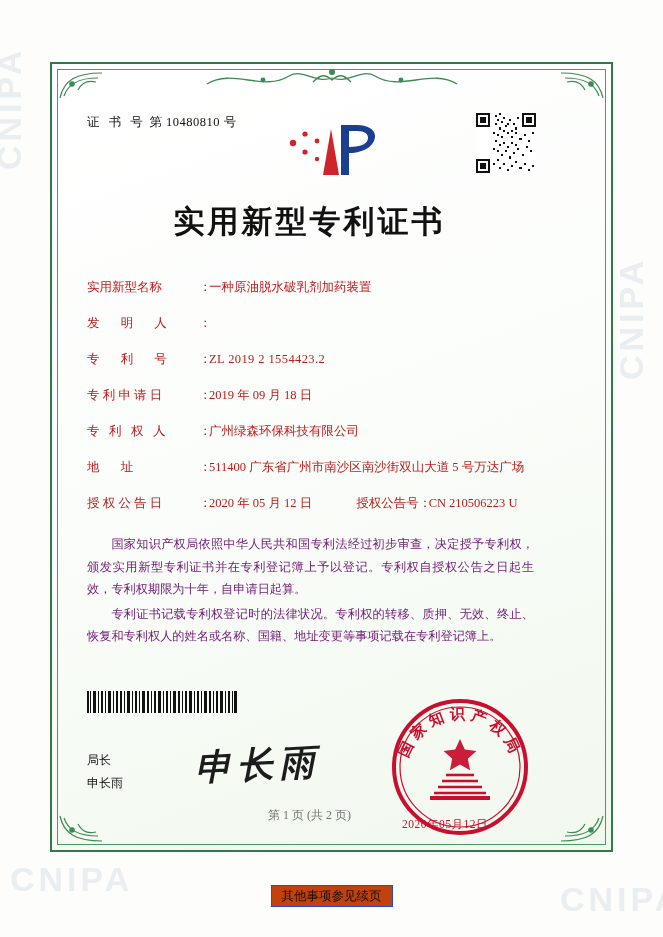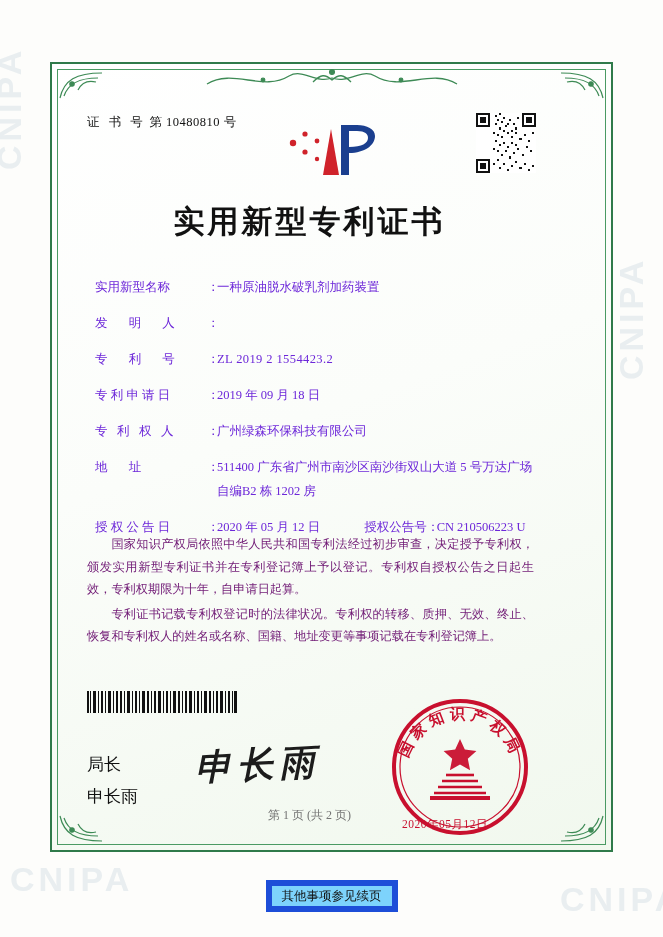--- a/index.html
+++ b/index.html
@@ -115,22 +115,21 @@
     color: #111;
     font-family: "DejaVu Serif", serif;
   }
 
   .fields {
     position: absolute;
     left: 30px; top: 208px;
     right: 28px;
     font-size: 12.5px;
     line-height: 1.6;
-    color: #6d28d9;
-    margin-left: 8px;
+    color: #b91c1c;
   }
   .row {
     display: flex;
     align-items: baseline;
     margin-bottom: 16px;
   }
   .row .label {
     width: 112px;
     flex: none;
     white-space: nowrap;
@@ -162,21 +161,21 @@
 
   .barcode {
     position: absolute;
     left: 30px; top: 622px;
     width: 150px; height: 22px;
   }
 
   .signature-block {
     position: absolute;
     left: 30px; top: 680px;
-    font-size: 17px;
+    font-size: 12px;
     line-height: 1.9;
     color: #111;
   }
   .sig-hand {
     position: absolute;
     left: 138px; top: 672px;
     font-family: "DejaVu Serif", serif;
     font-size: 36px;
     font-style: italic;
     font-weight: bold;
@@ -212,23 +211,23 @@
   .footer-note {
     position: absolute;
     left: 0; right: 0;
     top: 888px;
     text-align: center;
     font-size: 12.5px;
     color: #111;
     z-index: 5;
   }
   .footer-note span {
-    border: 6px solid #1d4ed8;
+    border: 1px solid #1d4ed8;
     padding: 3px 10px;
-    background: #7dd3fc;
+    background: #c2410c;
   }
 </style>
 </head>
 <body>
 
 <div class="page">
 
   <div class="watermark wm1">CNIPA</div>
   <div class="watermark wm2">CNIPA</div>
   <div class="watermark wm3">CNIPA</div>
@@ -406,21 +405,20 @@
         <span class="label sp3">专 利 权 人</span>
         <span class="colon">：</span>
         <span class="value">广州绿森环保科技有限公司</span>
       </div>
 
       <div class="row">
         <span class="label sp8">地 址</span>
         <span class="colon">：</span>
         <span class="value">511400 广东省广州市南沙区南沙街双山大道 5 号万达广场</span>
       </div>
-      <div class="addr-second">自编B2 栋 1202 房</div>
 
       <div class="row dual">
         <span class="label sp3">授权公告日</span>
         <span class="colon">：</span>
         <span>2020 年 05 月 12 日</span>
         <span class="value2">授权公告号</span>
         <span class="colon">：</span>
         <span>CN 210506223 U</span>
       </div>
 

